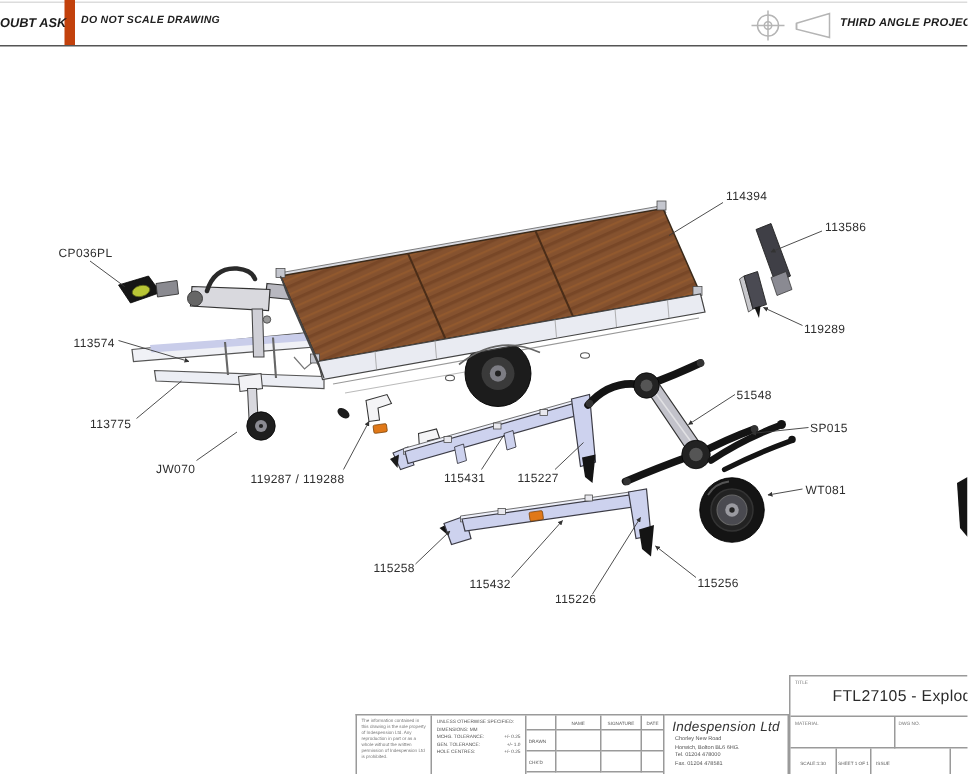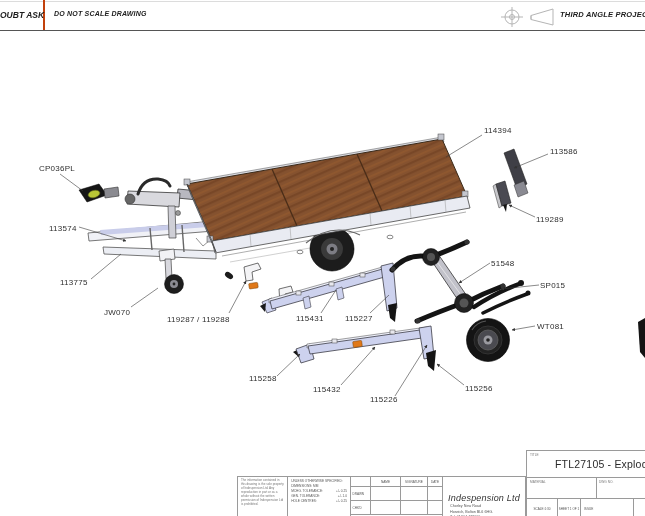--- a/index.html
+++ b/index.html
@@ -2,41 +2,41 @@
 <html><head>
 <meta charset="utf-8">
 <style>
   html,body{margin:0;padding:0;}
   body{width:645px;height:516px;position:relative;overflow:hidden;background:#fff;
        font-family:"Liberation Sans",sans-serif;}
   .abs{position:absolute;}
   
   .top-edge{left:0;top:1px;width:645px;height:0;border-top:1px solid #dcdcdc;}
   .head-rule{left:0;top:30px;width:645px;height:0;border-top:1px solid #555;}
-  .doubt-box{left:0;top:0;width:43px;height:30px;border-right:2px solid #c2410c;
+  .doubt-box{left:0;top:0;width:43px;height:30px;border-right:7px solid #c2410c;
              display:flex;align-items:center;}
   .doubt-box span{font-size:8.5px;font-weight:bold;font-style:italic;color:#1c1c1c;white-space:nowrap;}
   .noscale{left:54px;top:10px;font-size:7px;font-weight:bold;font-style:italic;color:#222;letter-spacing:.2px;}
   .proj-text{left:560px;top:10px;font-size:7.5px;font-weight:bold;font-style:italic;color:#1c1c1c;white-space:nowrap;letter-spacing:.2px;}
   
   svg text{font:8px "Liberation Sans",sans-serif;fill:#2e2e2e;letter-spacing:.25px;}
   
   .tb{color:#555;}
   
   .tb-left{left:237px;top:476px;width:206px;height:40px;border:1px solid #9a9a9a;border-bottom:none;display:flex;box-sizing:border-box;}
   .tb-disclaimer{width:51px;box-sizing:border-box;padding:2px 3px;font-size:3.05px;line-height:1.3;color:#777;border-right:1px solid #9a9a9a;}
   .tb-spec{width:64px;box-sizing:border-box;padding:2px 3px;border-right:1px solid #9a9a9a;font-size:3.2px;line-height:1.55;color:#555;}
   .specrow{display:flex;justify-content:space-between;}
   .staff-grid{width:91px;display:grid;grid-template-columns:20px 30px 27px 14px;grid-template-rows:10px 14px 14px;}
   .sg-cell{border-right:1px solid #9a9a9a;border-bottom:1px solid #9a9a9a;font-size:3.1px;color:#555;
            display:flex;align-items:center;justify-content:center;overflow:hidden;}
   .sg-cell:nth-child(4n){border-right:none;}
   .sg-label{justify-content:flex-start;padding-left:1.5px;}
   
-  .tb-company{left:443px;top:476px;width:83px;height:40px;border-top:1px solid #9a9a9a;border-right:1px solid #9a9a9a;box-sizing:border-box;padding-top:16px;}
+  .tb-company{left:443px;top:476px;width:83px;height:40px;border-top:1px solid #9a9a9a;border-right:1px solid #9a9a9a;box-sizing:border-box;padding-top:2px;}
   .company-name{font-style:italic;font-size:9px;color:#333;text-align:center;letter-spacing:.2px;}
   .company-addr{font-size:3.7px;line-height:1.5;color:#555;padding-left:7px;margin-top:1px;}
   
   .tb-right{left:526px;top:450px;width:119px;height:66px;border-top:1px solid #9a9a9a;border-left:1px solid #9a9a9a;box-sizing:border-box;}
   .lbl{position:absolute;font-size:3.2px;color:#777;}
   .dwg-title{position:absolute;left:28px;top:7px;font-size:10.5px;color:#2b2b2b;white-space:nowrap;letter-spacing:.2px;}
   .mat-row{position:absolute;left:0;top:26px;width:119px;height:21px;border-top:1px solid #9a9a9a;}
   .mat-div{position:absolute;left:69px;top:0;height:21px;border-left:1px solid #9a9a9a;}
   .bot-row{position:absolute;left:0;top:47px;width:119px;height:19px;border-top:1px solid #9a9a9a;display:flex;}
   .bot-cell{box-sizing:border-box;border-right:1px solid #9a9a9a;font-size:3.1px;color:#555;display:flex;align-items:center;justify-content:center;}

